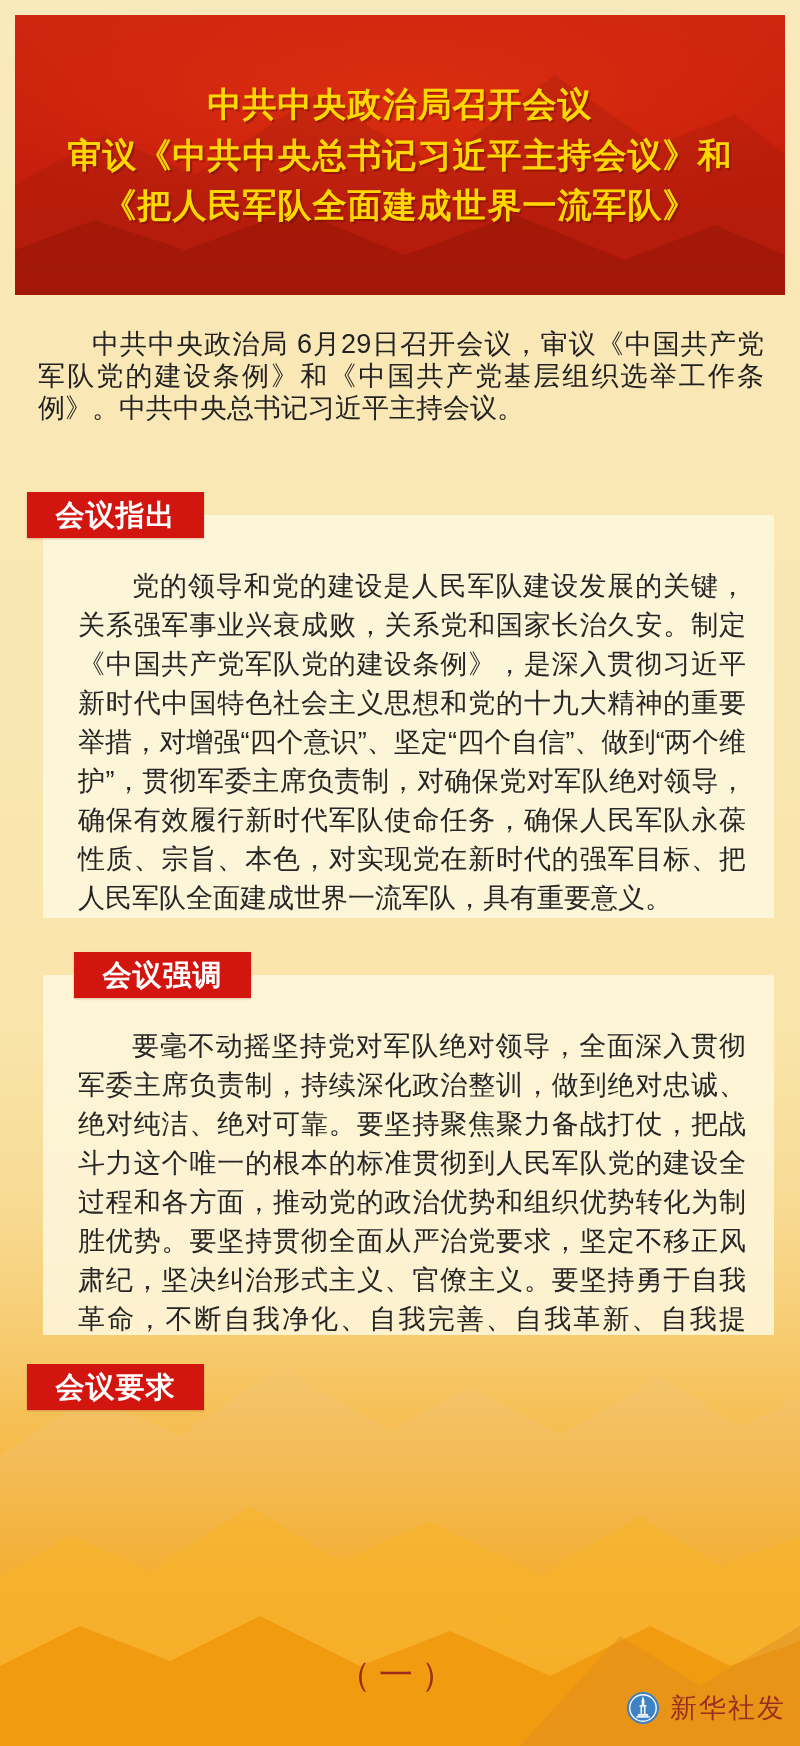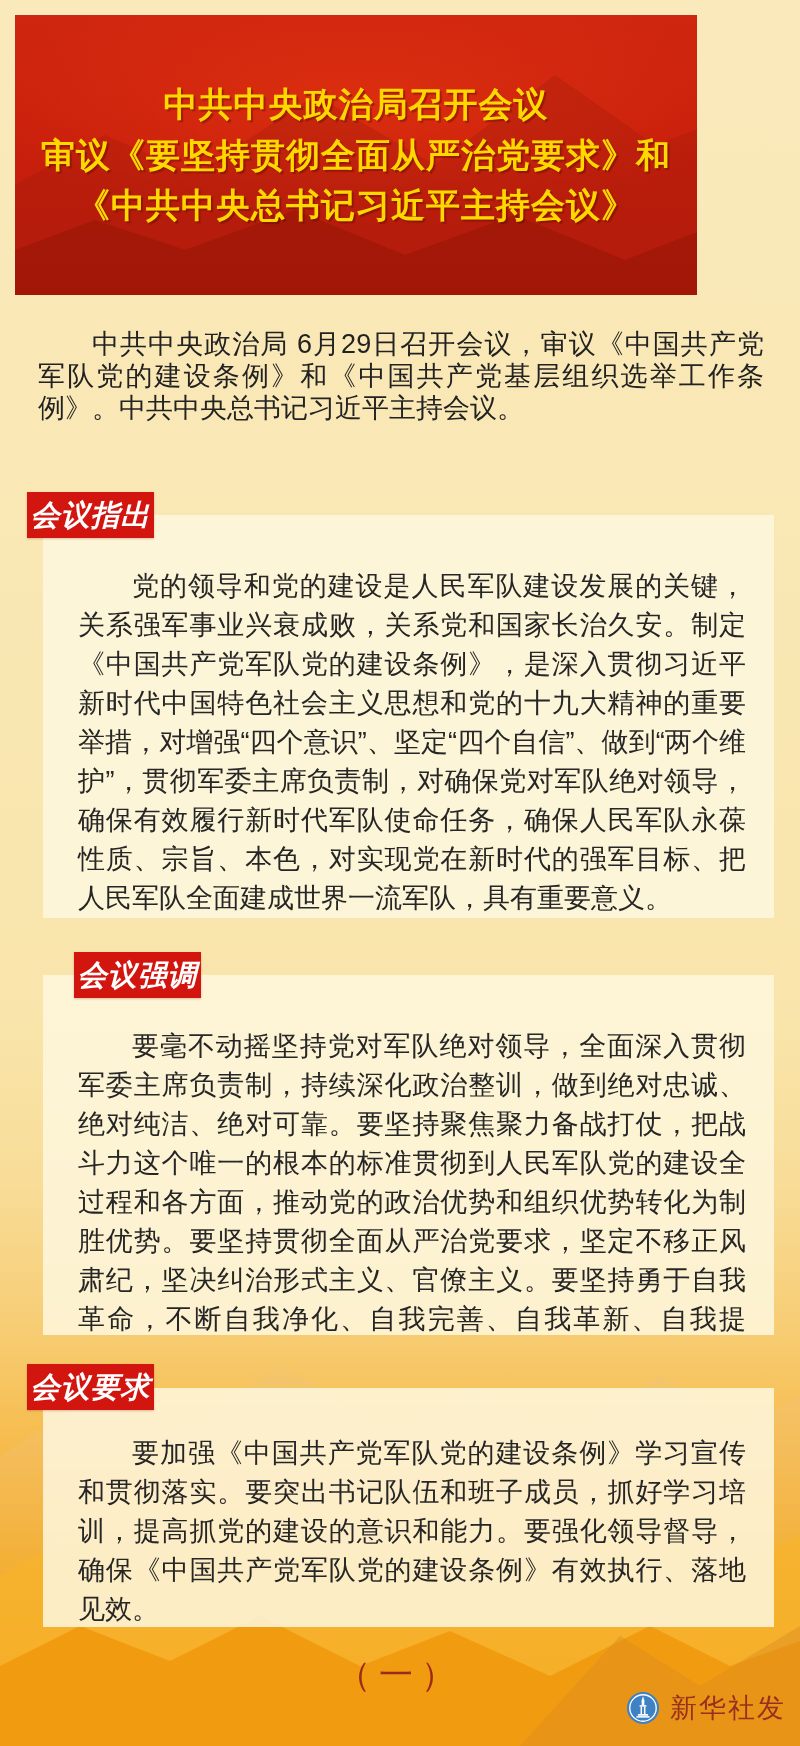--- a/index.html
+++ b/index.html
@@ -17,21 +17,21 @@
       #f8dc97 68%, #f7cd74 76%, #f6b845 84%,
       #f5a716 90%, #f49e07 95%, #f29a05 100%);
   }
   
   .bg-mountains{
     position:absolute;left:0;bottom:0;width:800px;height:500px;
     display:block;pointer-events:none;
   }
   
   .banner{
-    position:absolute;left:15px;top:15px;width:682px;height:280px;
+    position:absolute;left:15px;top:15px;width:770px;height:280px;
     background:
       radial-gradient(ellipse 90% 70% at 50% 30%, rgba(222,48,16,.85) 0%, rgba(222,48,16,0) 65%),
       linear-gradient(180deg,#cf2610 0%,#c81f0c 45%,#bd1c0c 100%);
     overflow:hidden;
   }
   .banner-mountains{position:absolute;left:0;top:0;width:770px;height:280px;display:block;}
   .banner-titles{
     position:relative;z-index:2;
     width:100%;height:100%;
     display:flex;flex-direction:column;justify-content:center;align-items:center;
@@ -44,26 +44,25 @@
     white-space:nowrap;
   }
   
   .intro{
     position:absolute;left:38px;top:328px;width:726px;margin:0;
     font-size:27px;line-height:32px;color:#222;
     text-align:justify;text-indent:2em;font-weight:500;
   }
   
   .sec-label{
-    position:absolute;left:27px;width:127px;height:46px;z-index:3;
+    position:absolute;left:27px;width:177px;height:46px;z-index:3;
     background:#d2150e;color:#ffffff;
     font-size:29px;font-weight:bold;line-height:46px;text-align:center;
     letter-spacing:1px;
     box-shadow:0 1px 2px rgba(120,20,0,.25);
-    font-style:italic;
   }
   .label-1{top:492px;}
   .label-2{top:952px;margin-left:47px;}
   .label-3{top:1364px;}
   
   .sec-box{
     position:absolute;left:43px;width:731px;z-index:2;
     background:rgba(254,247,221,.86);
     box-sizing:border-box;
     padding:52px 28px 0 35px;
@@ -101,35 +100,34 @@
     <polygon points="520,500 620,390 700,440 800,380 800,500" fill="#d98a22" opacity="0.40"></polygon>
   </svg>
 
   <header class="banner">
     <svg class="banner-mountains" viewBox="0 0 770 280" preserveAspectRatio="none" aria-hidden="true">
       <polygon points="0,170 90,120 180,160 300,80 420,150 540,60 640,130 720,100 770,140 770,280 0,280" fill="#9c1a0b" opacity="0.30"></polygon>
       <polygon points="0,235 80,205 170,235 280,195 390,240 500,200 610,245 700,210 770,240 770,280 0,280" fill="#871306" opacity="0.38"></polygon>
     </svg>
     <div class="banner-titles">
       <div class="t">中共中央政治局召开会议</div>
-      <div class="t">审议《要坚持贯彻全面从严治党要求》和</div>
-      <div class="t">《中共中央总书记习近平主持会议》</div>
+      <div class="t">审议《中共中央总书记习近平主持会议》和</div>
+      <div class="t">《把人民军队全面建成世界一流军队》</div>
     </div>
   </header>
 
   <p class="intro">中共中央政治局 6月29日召开会议，审议《中国共产党军队党的建设条例》和《中国共产党基层组织选举工作条例》。中共中央总书记习近平主持会议。</p>
 
   <div class="sec-label label-1">会议指出</div>
   <div class="sec-box box-1">党的领导和党的建设是人民军队建设发展的关键，关系强军事业兴衰成败，关系党和国家长治久安。制定《中国共产党军队党的建设条例》，是深入贯彻习近平新时代中国特色社会主义思想和党的十九大精神的重要举措，对增强“四个意识”、坚定“四个自信”、做到“两个维护”，贯彻军委主席负责制，对确保党对军队绝对领导，确保有效履行新时代军队使命任务，确保人民军队永葆性质、宗旨、本色，对实现党在新时代的强军目标、把人民军队全面建成世界一流军队，具有重要意义。</div>
 
   <div class="sec-label label-2">会议强调</div>
   <div class="sec-box box-2">要毫不动摇坚持党对军队绝对领导，全面深入贯彻军委主席负责制，持续深化政治整训，做到绝对忠诚、绝对纯洁、绝对可靠。要坚持聚焦聚力备战打仗，把战斗力这个唯一的根本的标准贯彻到人民军队党的建设全过程和各方面，推动党的政治优势和组织优势转化为制胜优势。要坚持贯彻全面从严治党要求，坚定不移正风肃纪，坚决纠治形式主义、官僚主义。要坚持勇于自我革命，不断自我净化、自我完善、自我革新、自我提高。</div>
 
   <div class="sec-label label-3">会议要求</div>
-  <div class="sec-box box-3">要加强《中国共产党军队党的建设条例》学习宣传和贯彻落实。要突出书记队伍和班子成员，抓好学习培训，提高抓党的建设的意识和能力。要强化领导督导，确保《中国共产党军队党的建设条例》有效执行、落地见效。</div>
 
   <div class="page-no">（一）</div>
 
   <div class="credit">
     <svg class="emblem" viewBox="0 0 36 36" aria-hidden="true">
       <circle cx="18" cy="18" r="17" fill="#3f82c4"></circle>
       <circle cx="18" cy="18" r="14" fill="none" stroke="#ffffff" stroke-width="1.4"></circle>
       <polygon points="18,5.5 16.2,11 19.8,11" fill="#ffffff"></polygon>
       <rect x="16.6" y="10.5" width="2.8" height="5" fill="#ffffff"></rect>
       <rect x="14.4" y="15" width="7.2" height="1.6" fill="#ffffff"></rect>

